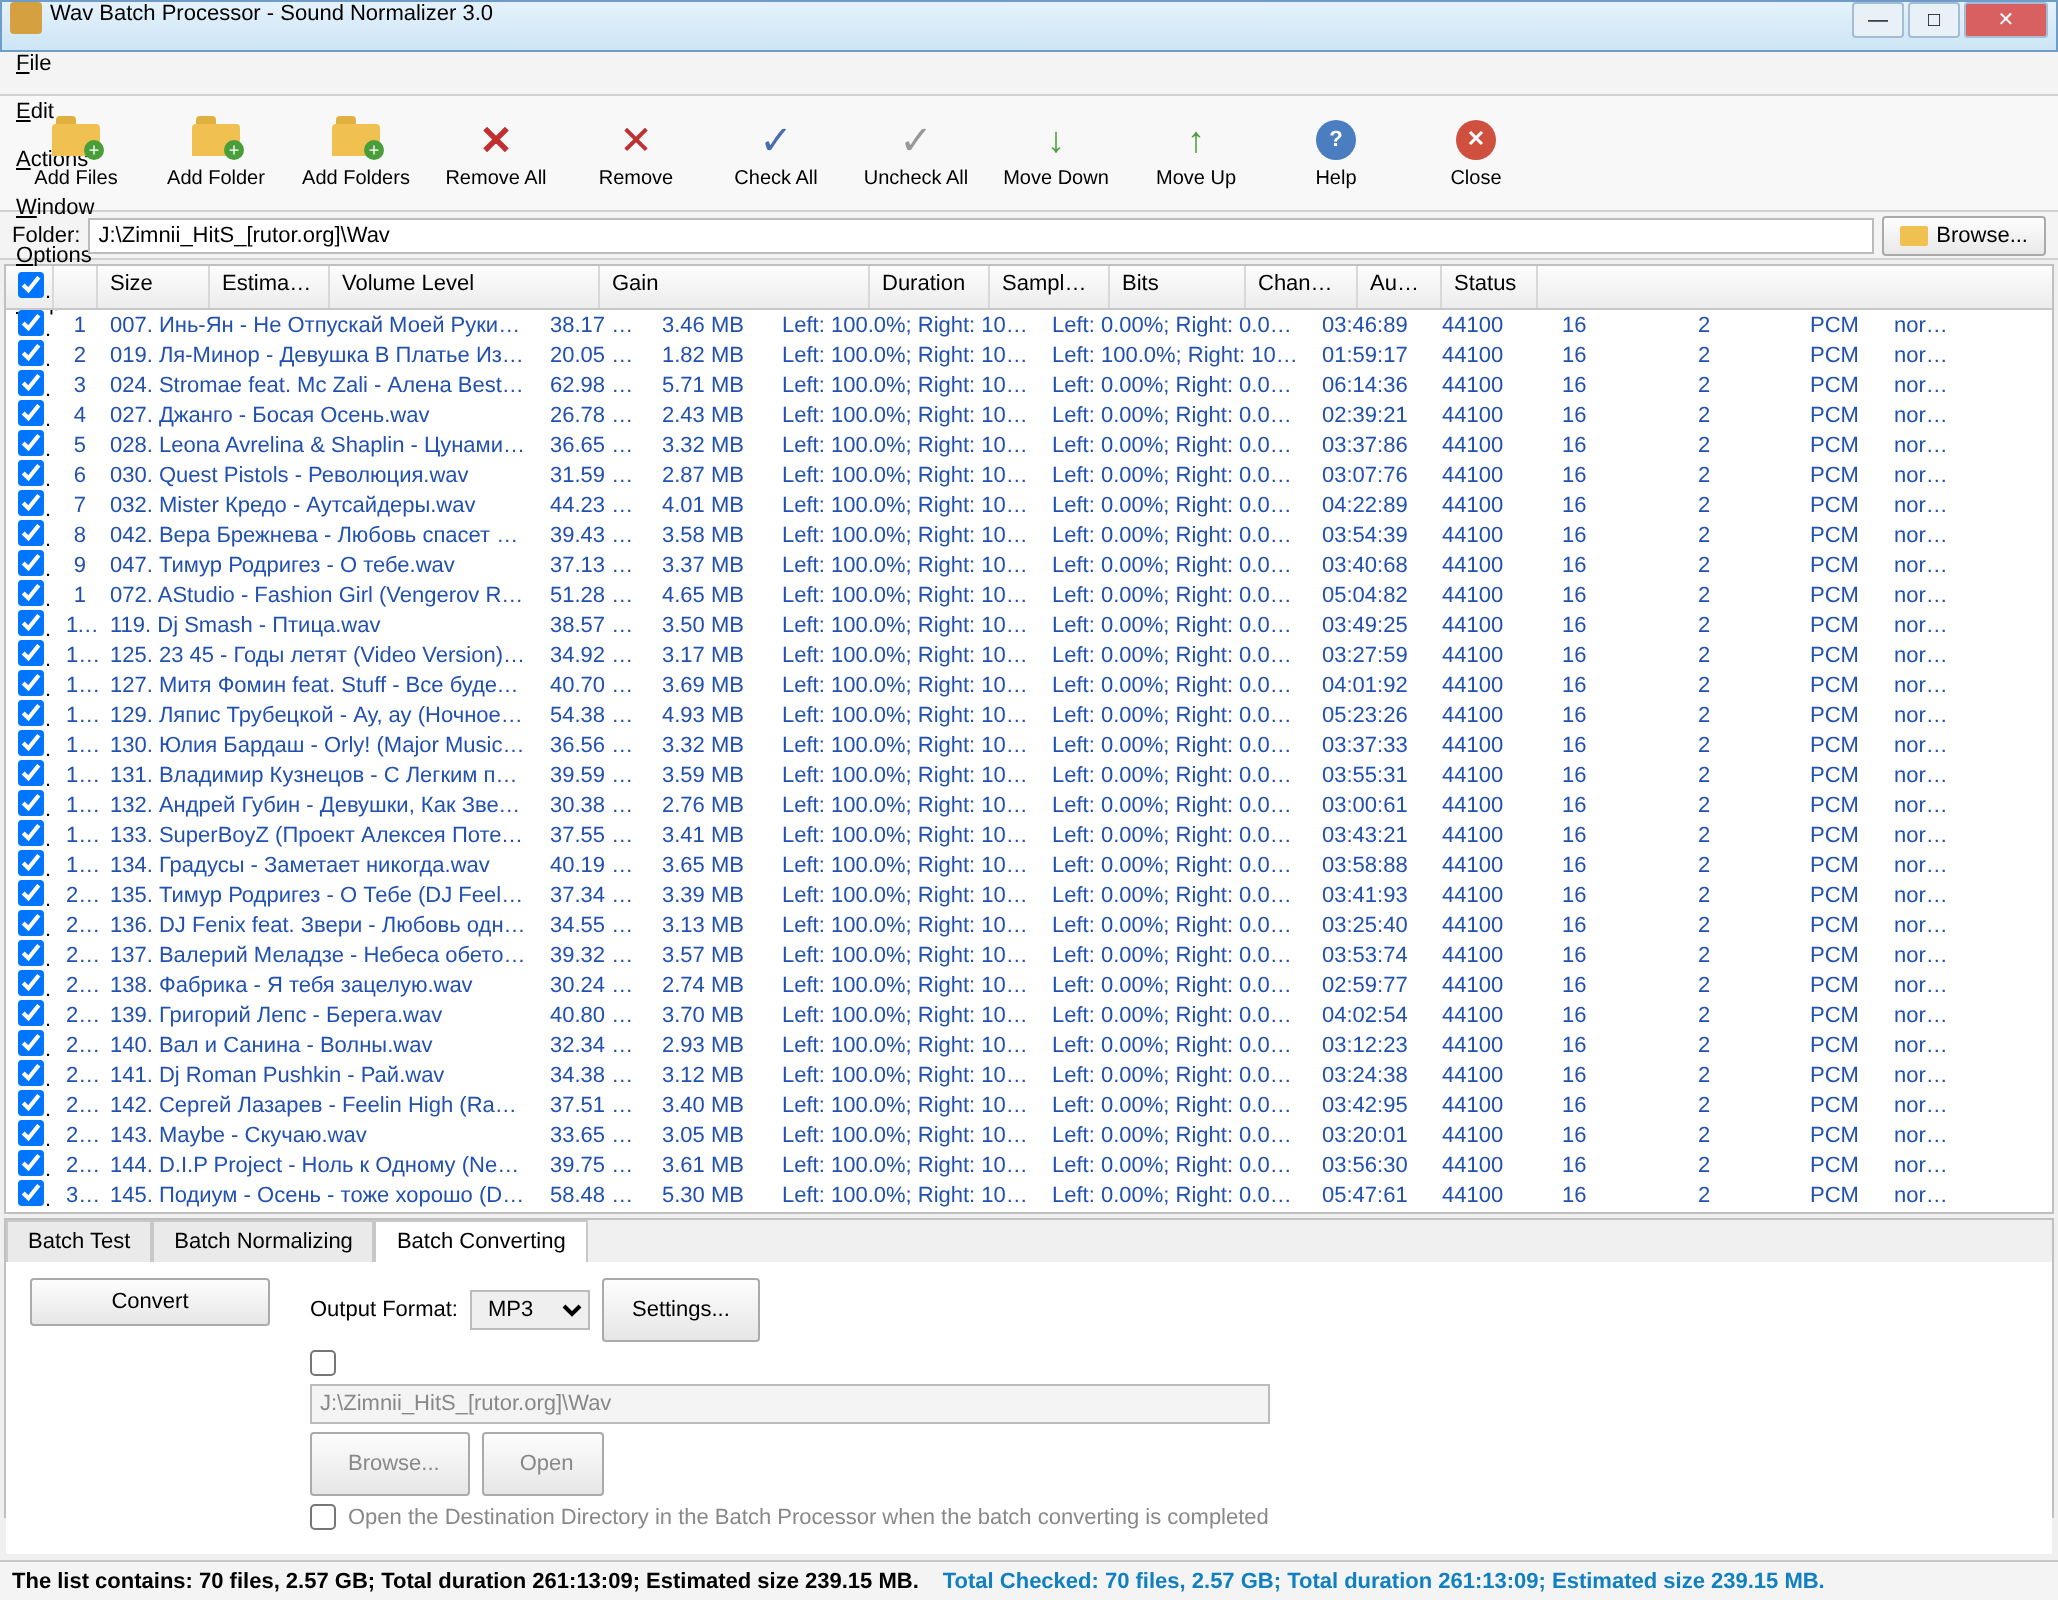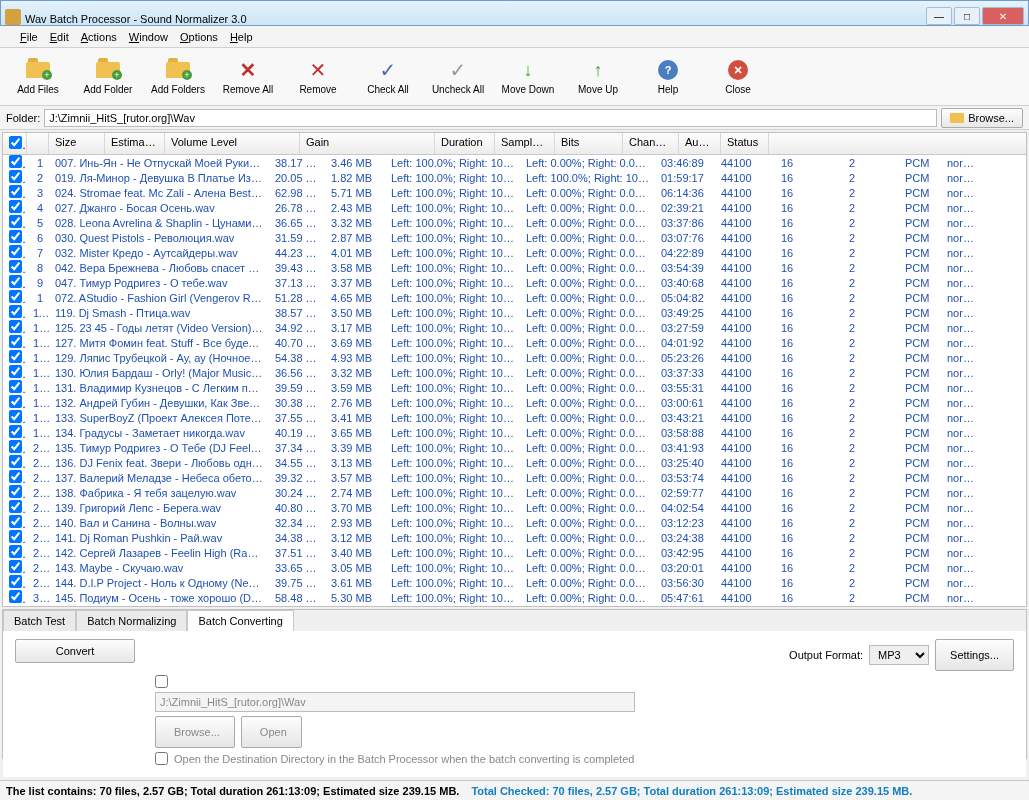--- a/index.html
+++ b/index.html
@@ -1,25 +1,25 @@
 <!DOCTYPE html>
 <html><head>
 <meta charset="utf-8">
 <style>
 * { box-sizing: border-box; margin: 0; padding: 0; font-family: Tahoma, Arial, sans-serif; font-size: 11px; }
 body { background: #f0f0f0; width: 1029px; height: 800px; overflow: hidden; }
 
-.titlebar { background: linear-gradient(#e5f2fb, #cde5f5); height: 26px; display: flex; align-items: flex-end; padding: 0 4px; border: 1px solid #6d9dc8; }
+.titlebar { background: linear-gradient(#e5f2fb, #cde5f5); height: 26px; display: flex; align-items: flex-start; padding: 0 4px; border: 1px solid #6d9dc8; }
 .titlebar-icon { width: 16px; height: 16px; margin-right: 4px; background: #d4a040; border-radius: 2px; }
 .titlebar-title { flex: 1; color: #000; }
 .win-btns { display: flex; gap: 2px; }
 .win-btn { width: 26px; height: 18px; background: #e8f0f8; border: 1px solid #a5bdd4; border-radius: 2px; display: flex; align-items: center; justify-content: center; font-size: 10px; }
 .win-btn.close { background: #d96060; color: #fff; width: 42px; }
 
-.menubar { background: #f4f4f4; height: 22px; display: flex; gap: 12px; padding: 0 20px; align-items: center; border-bottom: 1px solid #d0d0d0; }
+.menubar { background: #f4f4f4; height: 22px; display: flex; gap: 12px; padding: 0 8px; align-items: flex-start; border-bottom: 1px solid #d0d0d0; flex-direction: column; }
 .menu-item { cursor: pointer; }
 .menu-item span { text-decoration: underline; }
 
 .toolbar { background: #f8f8f8; height: 58px; display: flex; gap: 10px; padding: 4px 8px; border-bottom: 1px solid #d0d0d0; }
 .tool-btn { width: 60px; display: flex; flex-direction: column; align-items: center; justify-content: center; gap: 2px; cursor: pointer; }
 .tool-btn .ico { width: 24px; height: 24px; display: flex; align-items: center; justify-content: center; }
 .tool-btn .lbl { font-size: 10px; white-space: nowrap; }
 
 .folder-icon { width: 24px; height: 16px; background: #f0c050; border-radius: 2px 2px 0 0; position: relative; }
 .folder-icon::before { content: ""; position: absolute; top: -4px; left: 2px; width: 10px; height: 4px; background: #e0b040; border-radius: 2px 2px 0 0; }
@@ -658,21 +658,21 @@
   <div class="tabs-head" id="tabs-head">
       <div class="tab">Batch Test</div>
       <div class="tab">Batch Normalizing</div>
       <div class="tab active">Batch Converting</div>
     </div>
   <div class="tab-body">
     <div>
       <button class="convert-btn">Convert</button>
     </div>
     <div style="flex:1;">
-      <div class="form-row" style="color:#000;justify-content:flex-end;">
+      <div class="form-row" style="color:#000;">
         <label>Output Format:</label>
         <select style="width:60px;">
           <option>MP3</option>
         </select>
         <button class="small-btn" style="color:#000;">Settings...</button>
       </div>
       <div class="form-row">
         <input type="checkbox" style="">
       </div>
       <div class="form-row">

